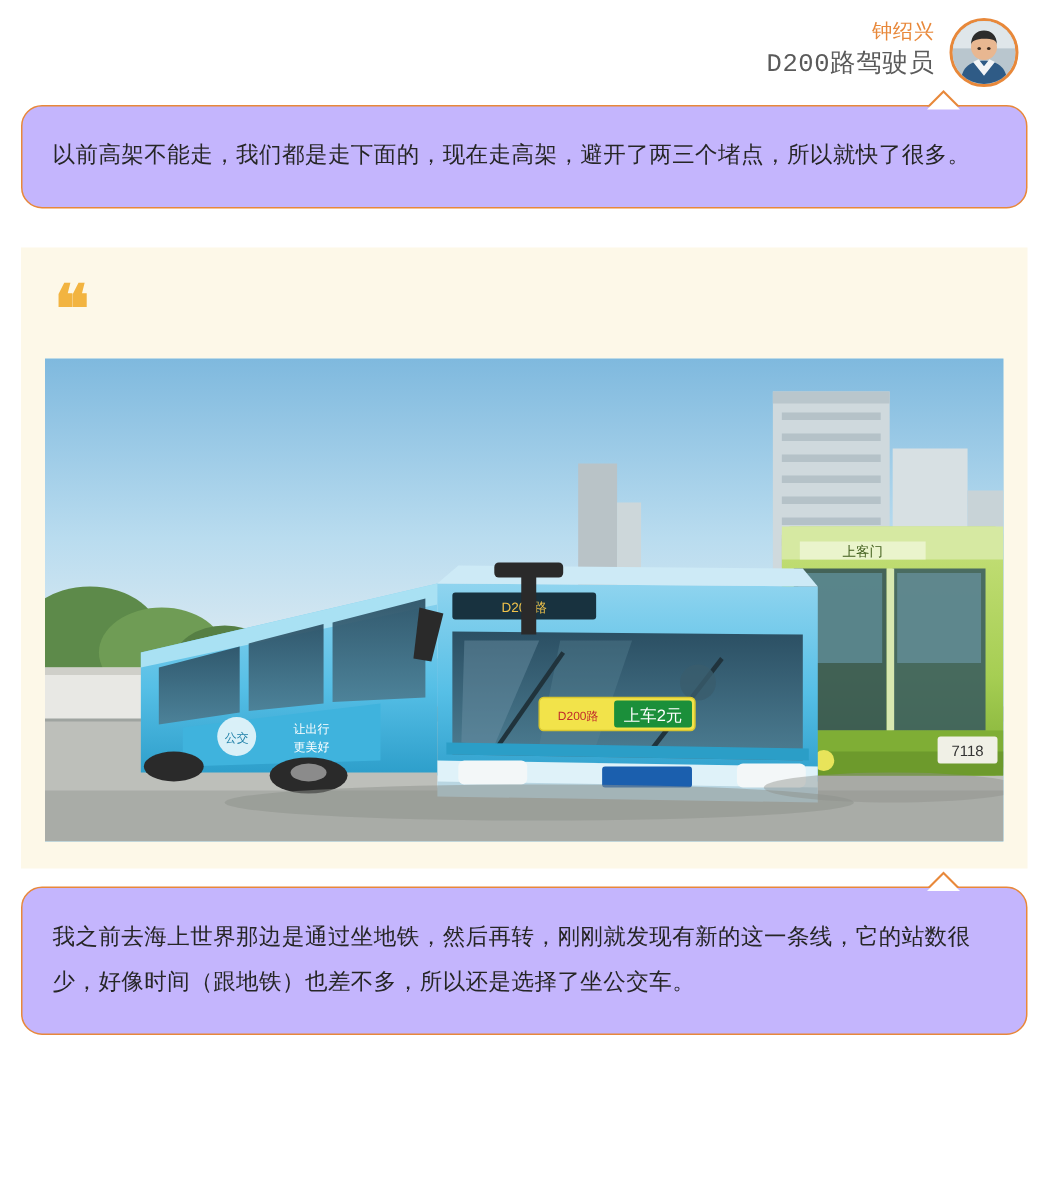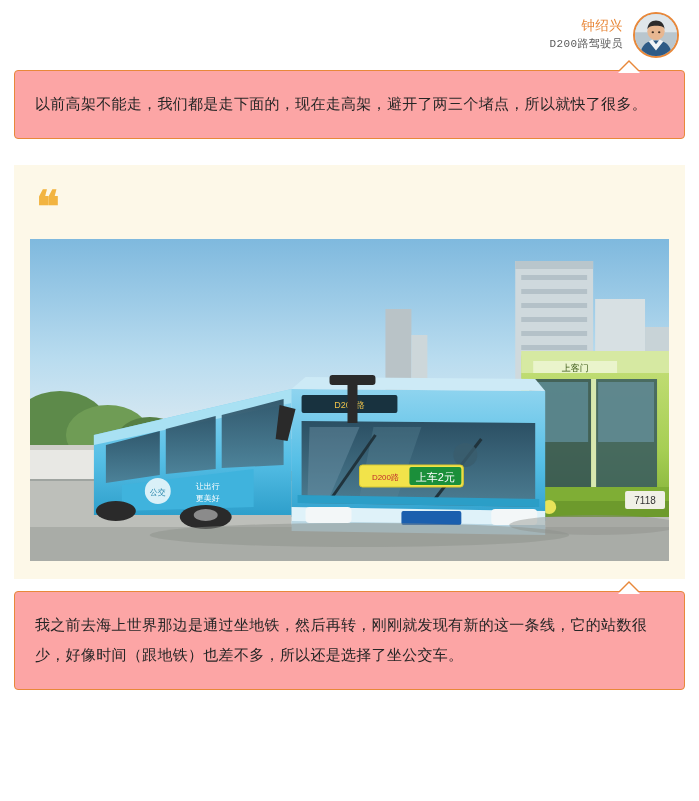--- a/index.html
+++ b/index.html
@@ -31,41 +31,41 @@
     line-height: 1.45;
     font-family: Liberation Mono, monospace;
   }
   .speaker-name {
     color: #e8883a;
     font-size: 13.5px;
     letter-spacing: .4px;
   }
   .speaker-role {
     color: #5a5a5a;
-    font-size: 11px;
+    font-size: 17px;
     letter-spacing: .4px;
   }
   .avatar {
     width: 46px;
     height: 46px;
     border-radius: 50%;
     border: 2px solid #e8883a;
     overflow: hidden;
     position: relative;
     flex: none;
     background: #cfd8dd;
   }
   .avatar svg { display: block; width: 100%; height: 100%; }
 
   
   .bubble {
     position: relative;
     border: 1.5px solid #e8883a;
-    border-radius: 4px;
-    background: #fca5a5;
+    border-radius: 14px;
+    background: #c4b5fd;
     padding: 18px 20px 20px 20px;
     margin-top: 12px;
     color: #262626;
     font-size: 15px;
     line-height: 1.95;
     letter-spacing: .3px;
   }
   .bubble .tail-out,
   .bubble .tail-in {
     position: absolute;

